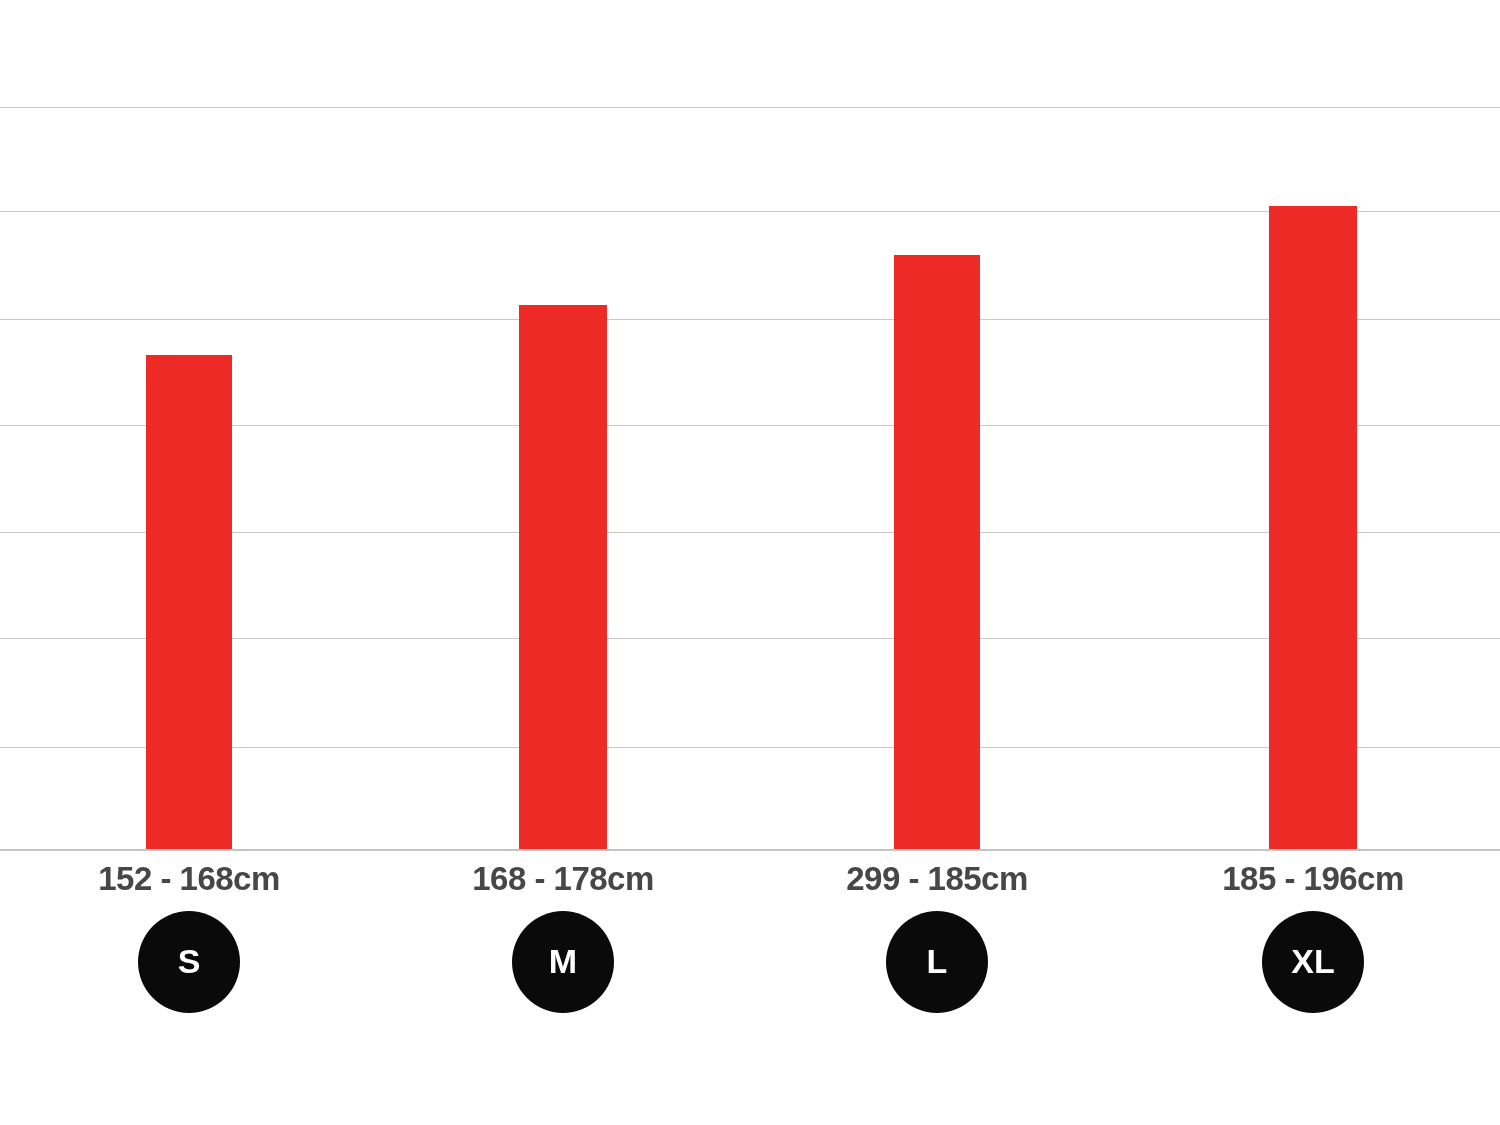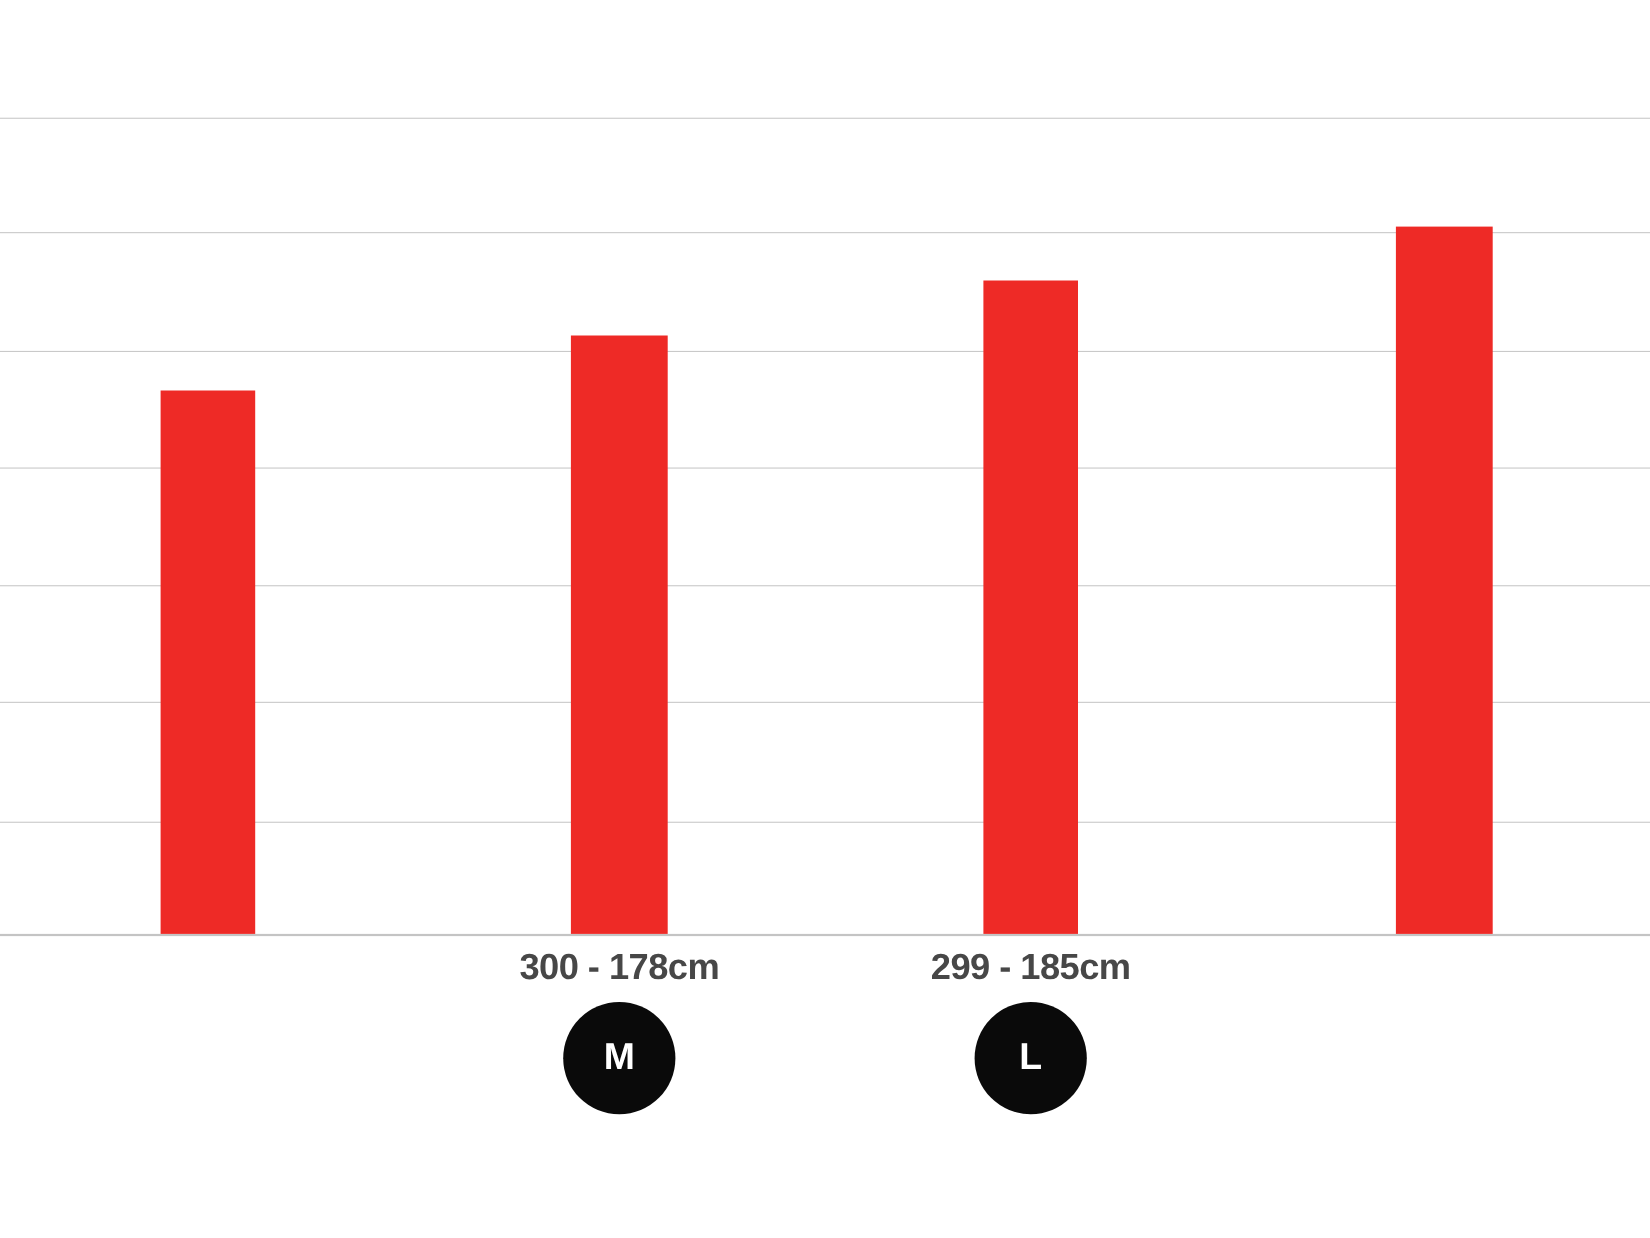--- a/index.html
+++ b/index.html
@@ -99,30 +99,42 @@
     <div class="gridline baseline" style="top:849px"></div>
 
     <div class="bar" style="left: 146px; width: 86px; top: 355px; height: 494px; background: rgb(238, 42, 38);"></div>
     <div class="bar" style="left: 519px; width: 88px; top: 305px; height: 544px; background: rgb(238, 42, 38);"></div>
     <div class="bar" style="left: 894px; width: 86px; top: 255px; height: 594px; background: rgb(238, 42, 38);"></div>
     <div class="bar" style="left: 1269px; width: 88px; top: 206px; height: 643px; background: rgb(238, 42, 38);"></div>
   </div>
 
   <div id="labels">
 
+    <div class="cat" style="left:39px; width:300px;">
+      <div class="cat-range">152 - 168cm</div>
+      <div class="cat-badge">
+        <span>S</span>
+      </div>
+    </div>
 
     <div class="cat" style="left:413px; width:300px;">
-      <div class="cat-range">300 - 178cm</div>
+      <div class="cat-range">168 - 178cm</div>
       <div class="cat-badge">
         <span>M</span>
       </div>
     </div>
 
     <div class="cat" style="left:787px; width:300px;">
       <div class="cat-range">299 - 185cm</div>
       <div class="cat-badge">
         <span>L</span>
       </div>
     </div>
 
+    <div class="cat" style="left:1163px; width:300px;">
+      <div class="cat-range">185 - 196cm</div>
+      <div class="cat-badge">
+        <span>XL</span>
+      </div>
+    </div>
 
   </div>
 </div>
 
 </body></html>

